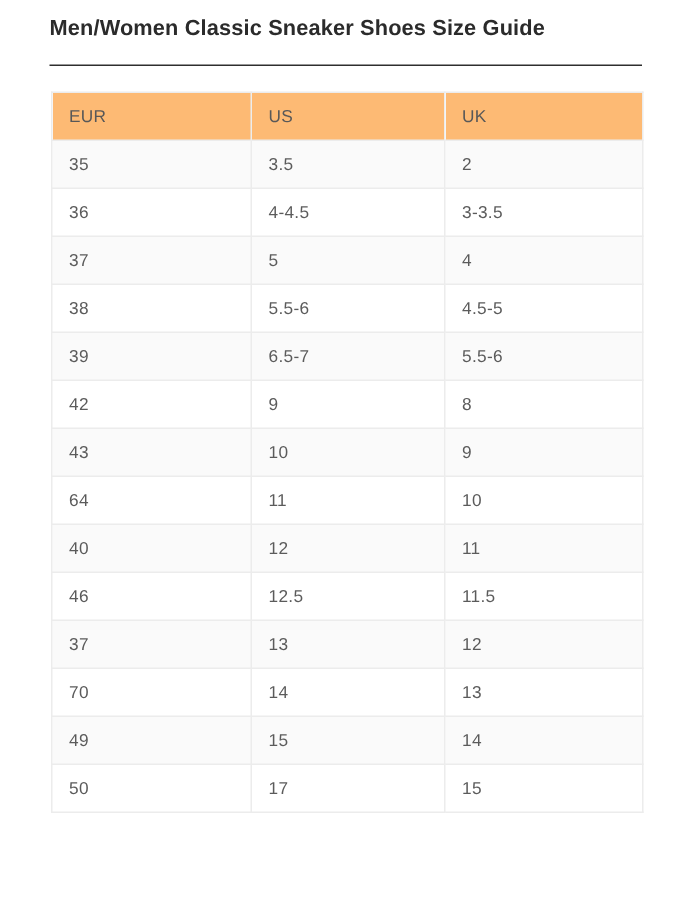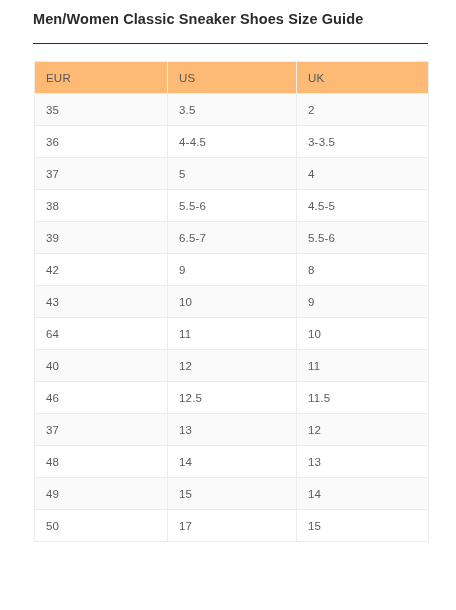--- a/index.html
+++ b/index.html
@@ -153,21 +153,21 @@
             <td>46</td>
             <td>12.5</td>
             <td>11.5</td>
           </tr>
           <tr class="odd">
             <td>37</td>
             <td>13</td>
             <td>12</td>
           </tr>
           <tr class="even">
-            <td>48</td>
+            <td>70</td>
             <td>14</td>
             <td>13</td>
           </tr>
           <tr class="odd">
             <td>49</td>
             <td>15</td>
             <td>14</td>
           </tr>
           <tr class="even">
             <td>50</td>

